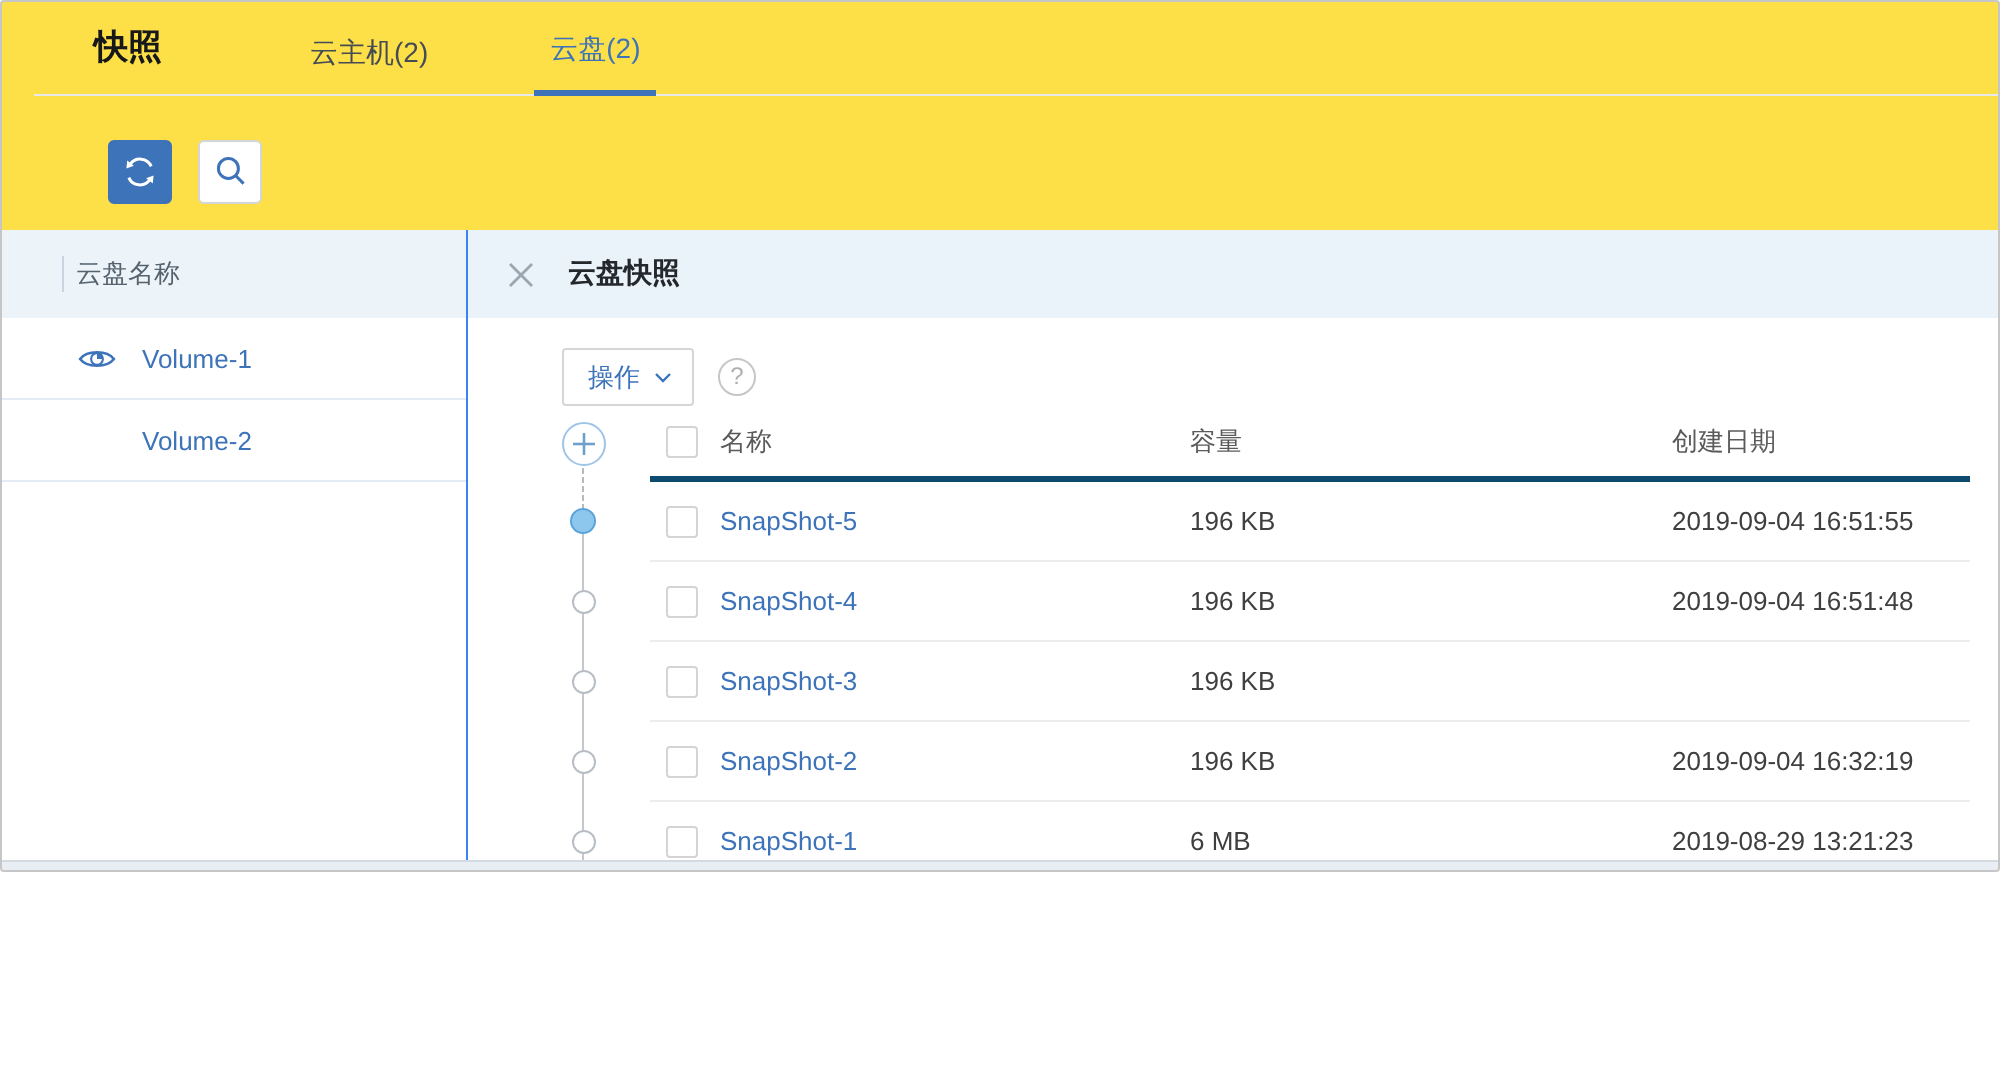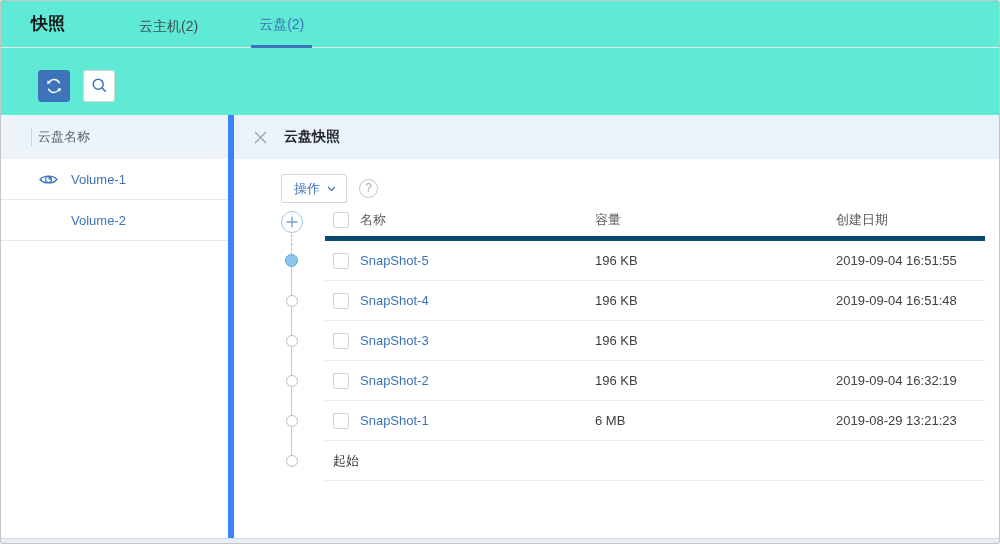--- a/index.html
+++ b/index.html
@@ -7,56 +7,56 @@
     --panel-header-bg:#eaf3fa;
     --warning-bg:#fdf6ec;
     --warning-border:#f5a623;
     --warning-text:#ee8d33;
     --timeline-fill:#8ec7ed;
     --timeline-stroke:#5ba3d9;
   }
   *{margin:0;padding:0;box-sizing:border-box;}
   body{font-family:"Liberation Sans","DejaVu Sans",sans-serif;background:#fff;}
   .screen{
-    position:relative;width:1000px;height:544px;border:1px solid #c6c6c6;
-    border-radius:2px;background:#5eead4;overflow:hidden;
+    position:relative;width:1000px;height:436px;border:1px solid #c6c6c6;
+    border-radius:2px;background:#fde047;overflow:hidden;padding-left:16px;
   }
   
   .top-header{height:47px;border-bottom:1px solid #e8e8e8;display:flex;align-items:stretch;}
   .page-title{margin-left:30px;font-size:17px;font-weight:bold;color:#17181a;line-height:46px;}
   .tab{height:47px;line-height:50px;padding:0 8px;font-size:14px;color:#454c54;cursor:pointer;}
   .tab-1{margin-left:66px;}
   .tab-2{margin-left:45px;}
   .tab.active{color:var(--accent);border-bottom:3px solid var(--accent);line-height:47px;}
   
   .toolbar{height:67px;display:flex;align-items:center;padding-left:37px;padding-top:8px;gap:13px;}
   .tool-btn{width:32px;height:32px;border-radius:3px;display:flex;align-items:center;justify-content:center;cursor:pointer;border:1px solid #d5d5d5;background:#fff;}
   .tool-btn.primary{background:var(--accent);border-color:var(--accent);}
   
   .content{position:absolute;top:114px;left:0;right:0;bottom:5px;display:flex;}
-  .sidebar{width:233px;border-right:6px solid #3b82f6;background:#fff;flex:none;}
+  .sidebar{width:233px;border-right:1px solid #3b82f6;background:#fff;flex:none;}
   .sidebar-header{height:44px;background:#ecf4fa;display:flex;align-items:center;padding-left:37px;font-size:13px;color:#56636e;position:relative;}
   .sidebar-header::before{content:"";position:absolute;left:30px;top:13px;width:1px;height:18px;background:#c9d4de;}
   .sidebar-item{height:41px;border-bottom:1px solid #e3ecf4;display:flex;align-items:center;padding-left:38px;font-size:13px;color:var(--accent);cursor:pointer;}
   .sidebar-item .eye{width:19px;height:13px;margin-right:13px;color:var(--accent);flex:none;}
   .sidebar-item.no-icon{padding-left:70px;}
   
   .main{flex:1;background:#fff;overflow:hidden;}
   .panel-header{height:44px;background:var(--panel-header-bg);display:flex;align-items:center;padding-left:18px;}
   .close-btn{width:16px;height:16px;cursor:pointer;display:flex;align-items:center;justify-content:center;}
   .panel-title{margin-left:16px;font-size:14px;font-weight:bold;color:#24282c;}
   .panel-body{padding:0 14px 0 47px;}
   .warning{margin-top:23px;height:36px;background:var(--warning-bg);border-left:4px solid var(--warning-border);display:flex;align-items:center;padding-left:17px;font-size:12.5px;color:var(--warning-text);}
   .actions-row{margin-top:15px;height:29px;display:flex;align-items:center;gap:12px;}
   .actions-btn{height:29px;padding:0 10px 0 12px;border:1px solid #d6d6d6;border-radius:2px;background:#fff;color:var(--accent);font-size:13px;display:flex;align-items:center;gap:7px;cursor:pointer;font-family:inherit;}
   .help{width:19px;height:19px;border:1.5px solid #c6c6c6;border-radius:50%;color:#aeaeae;font-size:12px;line-height:16px;text-align:center;cursor:pointer;}
   
   .snap-table{position:relative;}
   .t-row{margin-left:44px;width:660px;display:grid;grid-template-columns:35px 235px 241px 1fr;align-items:center;height:40px;border-bottom:1px solid #ececec;font-size:13px;}
-  .t-head{height:38px;border-bottom:5px solid #0c4a6e;color:#5a5a5a;}
+  .t-head{height:38px;border-bottom:3px solid #0c4a6e;color:#5a5a5a;}
   .checkbox{width:16px;height:16px;border:1px solid #d4d4d4;border-radius:2px;background:#fff;margin-left:8px;cursor:pointer;display:block;}
   .cell-name{color:var(--accent);cursor:pointer;}
   .cell-val{color:#3f3f3f;}
   .origin-row{display:flex;align-items:center;grid-template-columns:none;padding-left:8px;color:#333;}
   
   .tl-add{position:absolute;left:0;top:8px;width:22px;height:22px;border:1px solid #9ec5e6;border-radius:50%;background:#fff;display:flex;align-items:center;justify-content:center;cursor:pointer;z-index:3;}
   .tl-dash{position:absolute;left:10px;top:31px;height:21px;border-left:1px dashed #b3bac1;z-index:1;}
   .tl-line{position:absolute;left:10px;top:58px;height:200px;width:1px;background:#c4c8cc;z-index:1;}
   .tl-dot{position:absolute;left:4.5px;width:12px;height:12px;border:1px solid #b9bec4;border-radius:50%;background:#fff;z-index:2;}
   .tl-dot.current{left:4px;width:13px;height:13px;border-color:var(--timeline-stroke);background:var(--timeline-fill);}

